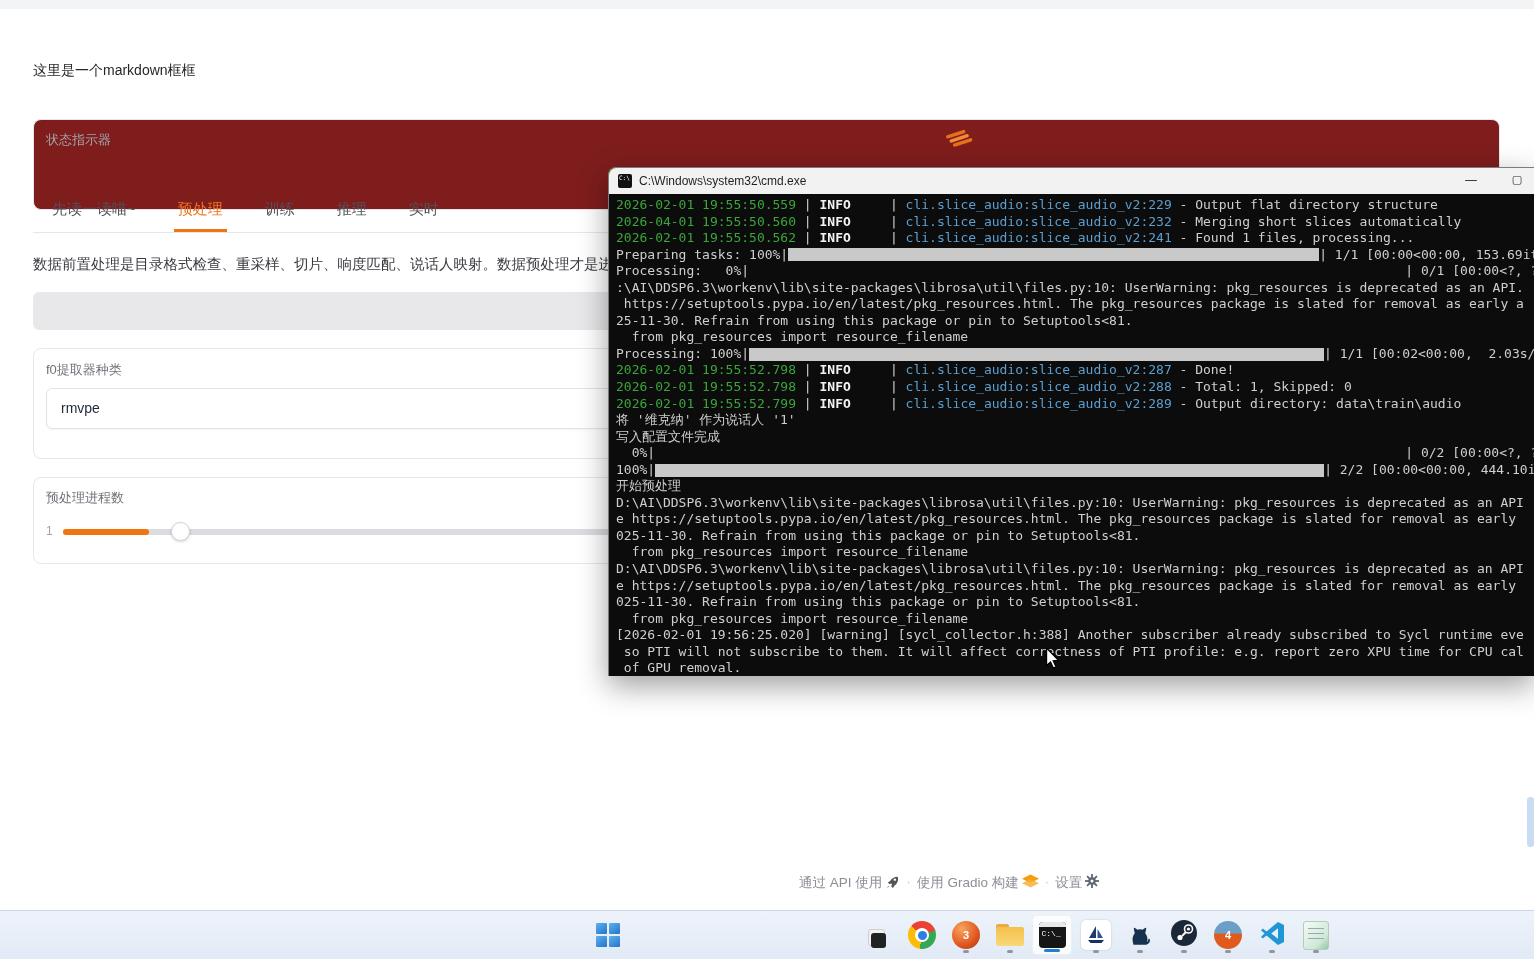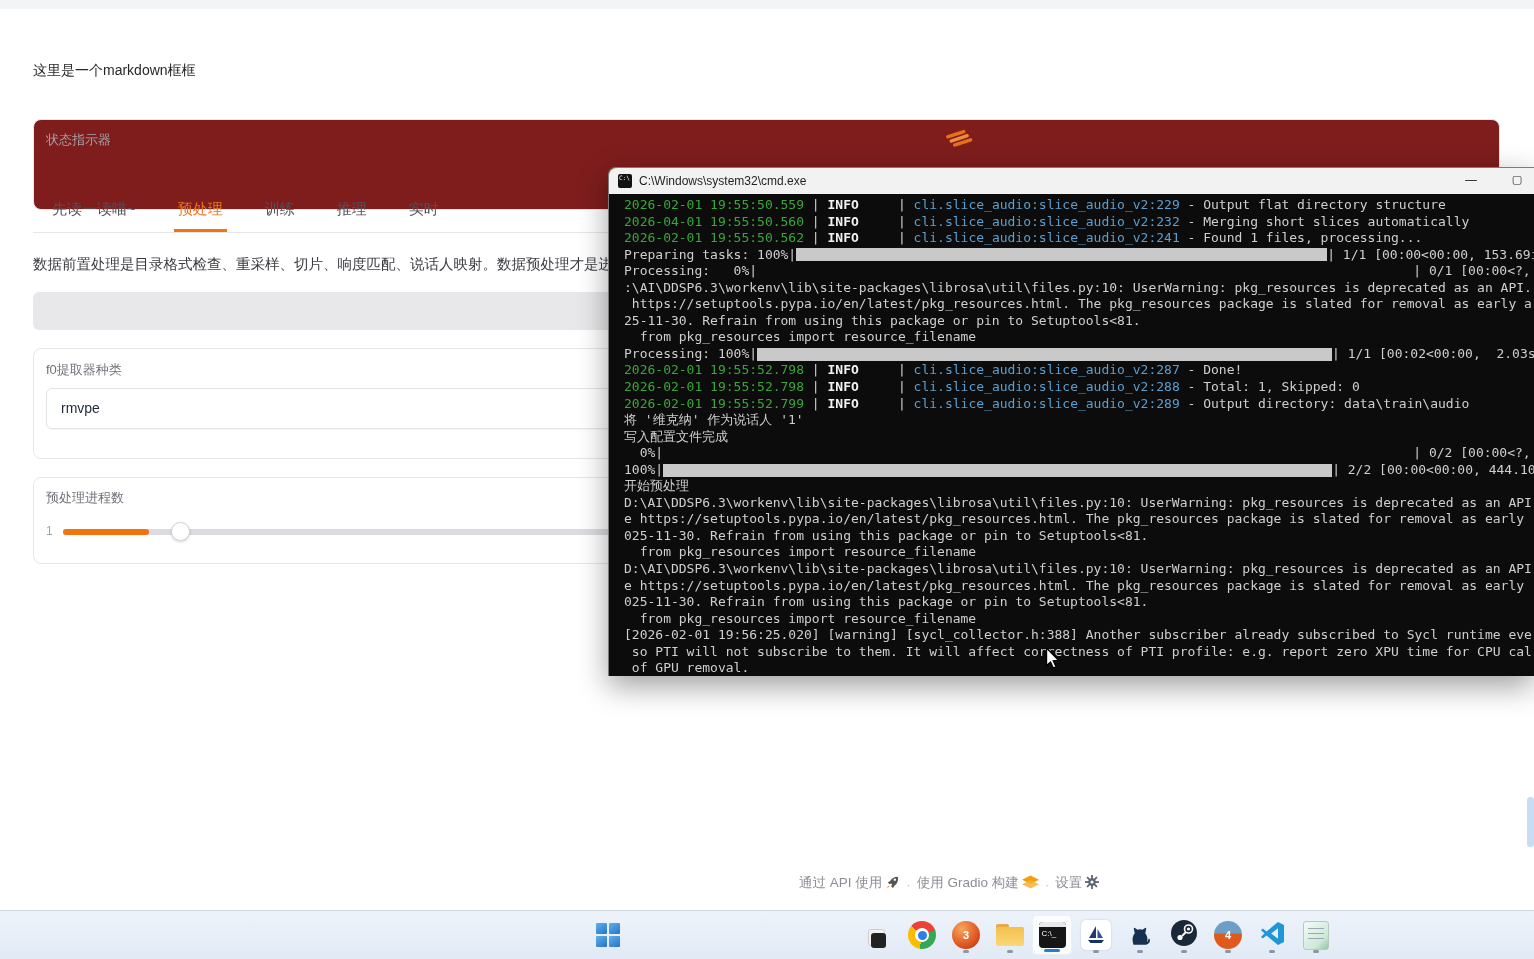--- a/index.html
+++ b/index.html
@@ -34,38 +34,38 @@
   #slider-panel .lbl{position:absolute;left:12px;top:11px;font-size:13px;color:#71717a;}
   #slider-min{position:absolute;left:12px;top:46px;font-size:12px;color:#9ca3af;}
   #slider-track{position:absolute;left:29px;top:51px;width:1406px;height:6px;background:#dcdce0;border-radius:3px;}
   #slider-fill{position:absolute;left:0;top:0;width:86px;height:6px;background:#f0750f;border-radius:3px;}
   #slider-handle{position:absolute;left:108px;top:-7px;width:19px;height:19px;border-radius:50%;
     background:#fff;border:1px solid #d1d5db;box-shadow:0 1px 3px rgba(0,0,0,.18);box-sizing:border-box;}
   
   #process-btn{position:absolute;left:33px;top:583px;width:917px;height:40px;background:#e6e6e9;border:none;
     border-radius:8px;font-family:"Liberation Sans",sans-serif;font-size:15.5px;font-weight:700;color:#27272a;cursor:pointer;}
   
-  #footer{position:absolute;left:799px;top:874px;display:flex;align-items:flex-end;gap:3px;
+  #footer{position:absolute;left:799px;top:874px;display:flex;align-items:flex-start;gap:3px;
     font-size:13.5px;color:#9b9ba3;}
   #footer .dot{color:#c3c3c9;margin:0 3px;}
   #footer .lnk{color:#8d8d96;}
   #scroll-frag{position:absolute;left:1527px;top:797px;width:7px;height:50px;background:#c9dcf4;border-radius:3px;}
   
   #cmd{position:absolute;left:608px;top:167px;width:926px;height:509px;border-radius:8px 0 0 0;
     box-shadow:0 10px 30px rgba(0,0,0,.38);background:#84cc16;border:1px solid #7c7c7c;border-right:none;box-sizing:border-box;}
   #cmd-titlebar{position:absolute;left:0;top:0;width:100%;height:26px;background:#f2f2f2;border-radius:8px 0 0 0;}
   #cmd-icon{position:absolute;left:9px;top:6px;width:14px;height:14px;background:#111;border-radius:2px;
     color:#fff;font-size:6px;font-family:"DejaVu Sans Mono",monospace;text-align:left;line-height:7px;padding-left:1px;box-sizing:border-box;}
   #cmd-title{position:absolute;left:30px;top:6px;font-size:12px;color:#1f1f1f;}
   .cap-btn{position:absolute;top:0;width:46px;height:26px;text-align:center;line-height:24px;
     color:#222;font-size:13px;cursor:pointer;font-family:"DejaVu Sans",sans-serif;}
   #btn-min{left:839px;}
   #btn-max{left:885px;font-size:11px;}
   #terminal{position:absolute;left:0;top:26px;width:925px;height:482px;background:#0c0c0c;
-    overflow:hidden;padding:3px 0 0 15px;box-sizing:border-box;
+    overflow:hidden;padding:3px 0 0 7px;box-sizing:border-box;
     font-family:"DejaVu Sans Mono",monospace;font-size:13px;line-height:16.55px;}
   .tline{width:938px;white-space:pre;display:flex;align-items:center;}
   .tline span{white-space:pre;}
   .t-w{color:#cfcfcf;}
   .t-g{color:#3aa63a;}
   .t-b{color:#f2f2f2;font-weight:700;}
   .t-c{color:#5c9fd0;}
   .tbar{display:inline-block;height:13px;background:#c9c9c9;flex:none;}
   .tsp{flex:1;}
   
@@ -86,21 +86,21 @@
   .chrome::after{content:"";position:absolute;left:9.5px;top:9.5px;width:9px;height:9px;border-radius:50%;background:#2b7de9;}
   .ball{width:28px;height:28px;border-radius:50%;display:flex;align-items:center;justify-content:center;
     color:#fff;font-size:11px;font-weight:700;}
   .ball.b3{background:radial-gradient(circle at 35% 28%,#f7a55e,#e0561f 60%,#a23310);}
   .ball.b4{background:linear-gradient(#6d9fc6 42%,#e05a1e 48%);}
   .folder{position:relative;width:28px;height:22px;}
   .folder .back{position:absolute;left:0;top:0;width:13px;height:6px;background:#e9a941;border-radius:2px 2px 0 0;}
   .folder .body{position:absolute;left:0;top:3px;width:28px;height:19px;background:linear-gradient(#f4c04c,#f9d878);border-radius:2px;}
   .cmd-ic{position:relative;width:27px;height:26px;background:#161616;border-radius:4px;overflow:hidden;}
   .cmd-ic .bar{position:absolute;left:0;top:0;width:100%;height:5px;background:#e9e9e9;}
-  .cmd-ic .txt{position:absolute;left:3px;top:7px;color:#fff;font-size:8px;font-family:Liberation Sans, sans-serif;}
+  .cmd-ic .txt{position:absolute;left:3px;top:7px;color:#fff;font-size:8px;font-family:Liberation Mono, monospace;}
   .white-sq{width:30px;height:30px;background:#fff;border-radius:5px;display:flex;align-items:center;justify-content:center;
     box-shadow:0 0 2px rgba(0,0,0,.2);}
   .tv-back{position:absolute;right:8px;top:9px;width:15px;height:15px;background:#f2f2f2;border:1px solid #cfcfcf;border-radius:3px;}
   .tv-front{position:absolute;left:8px;top:13px;width:15px;height:15px;background:#222;border-radius:3px;}
   .notepad{width:24px;height:27px;background:linear-gradient(135deg,#f4fbf6,#cfe9d8 70%,#8fc7a5);border-radius:3px;
     border:1px solid #b6cabc;position:relative;}
   .notepad i{position:absolute;left:4px;right:4px;height:1.5px;background:#9aa8b5;}
   #mouse-cursor{position:absolute;left:1043px;top:648px;}
 </style>
 </head>

